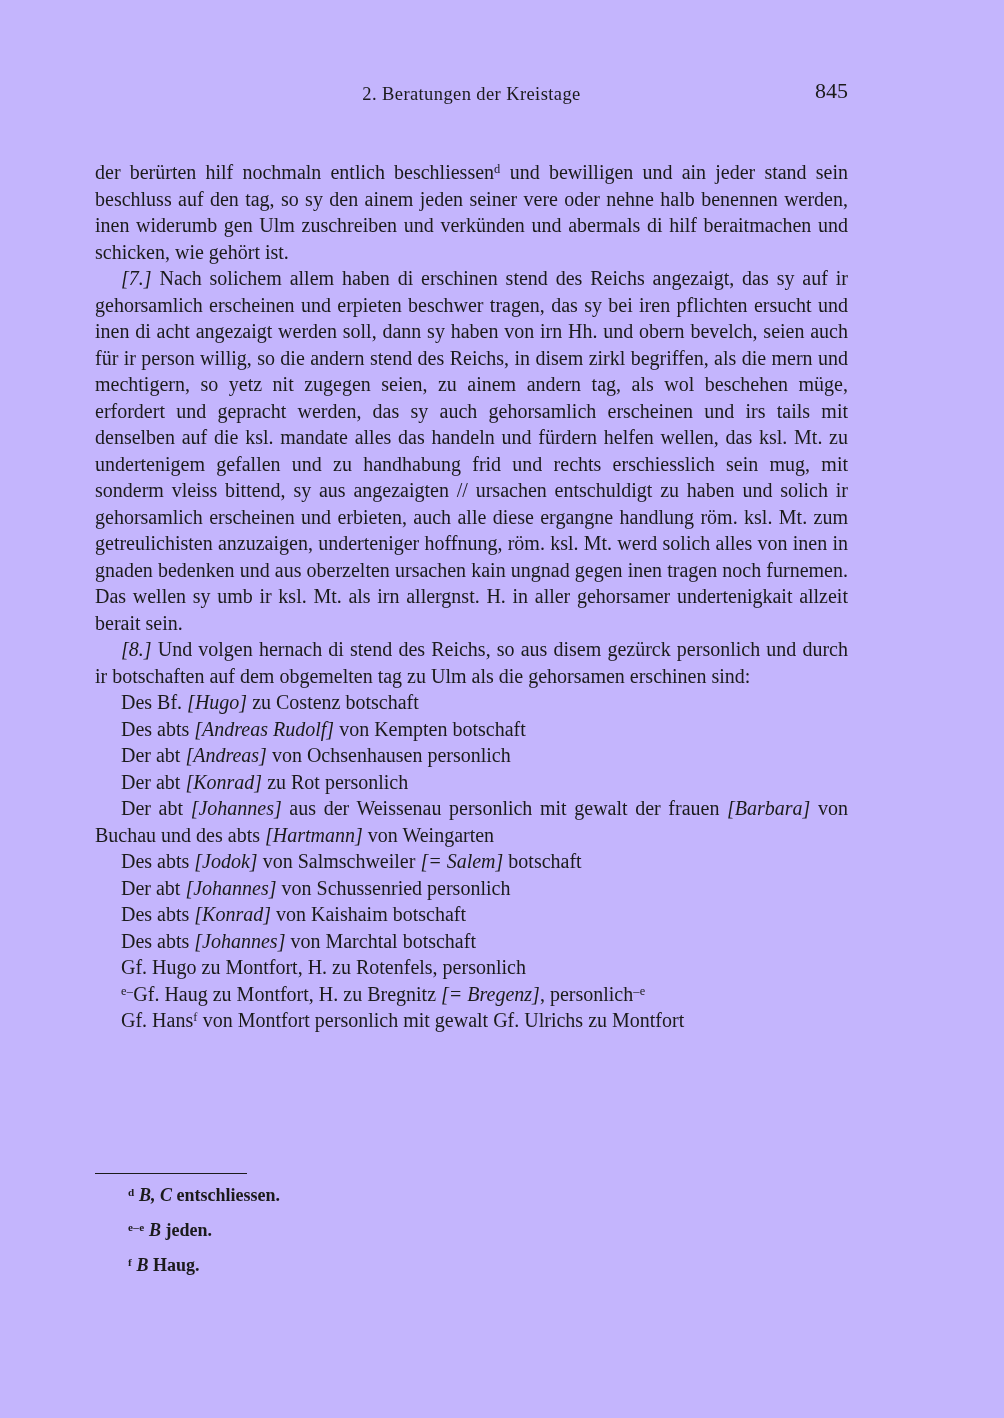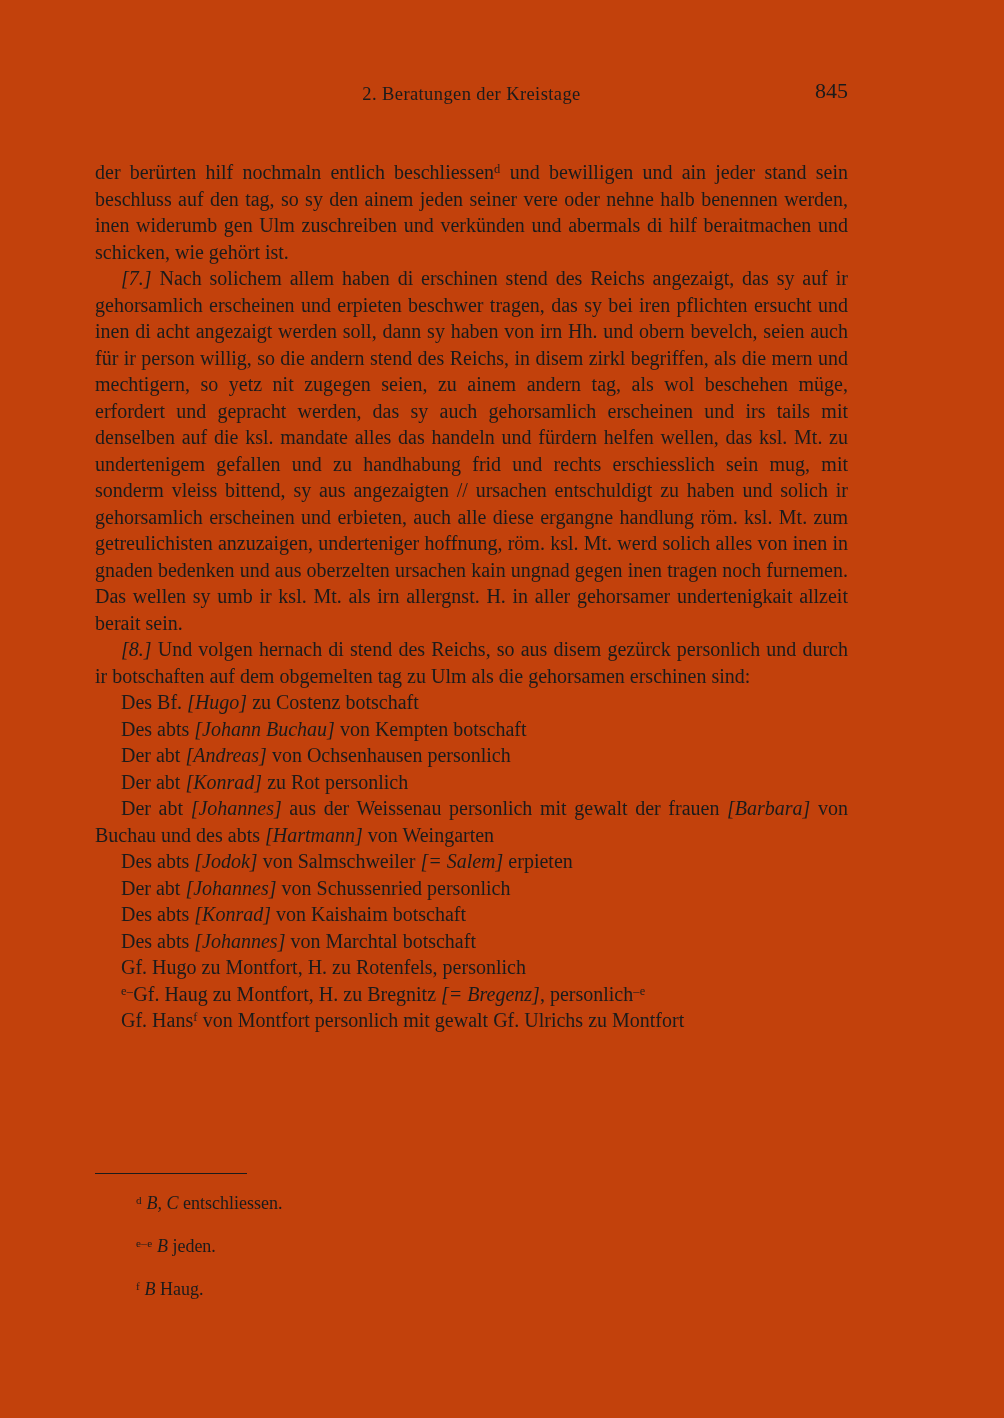--- a/index.html
+++ b/index.html
@@ -6,21 +6,21 @@
     margin: 0;
     padding: 0;
     background: #ffffff;
     font-family: "Liberation Serif", serif;
     color: #1b1b1b;
   }
   .page {
     position: relative;
     width: 1004px;
     height: 1418px;
-    background: #c2410c;
+    background: #c4b5fd;
     overflow: hidden;
     -webkit-font-smoothing: antialiased;
   }
   .running-header {
     position: absolute;
     top: 82px;
     left: 95px;
     width: 753px;
     height: 26px;
   }
@@ -64,22 +64,23 @@
     font-size: 18px;
     line-height: 27px;
   }
   .footnote-separator {
     width: 152px;
     height: 0;
     border-top: 1.5px solid #1b1b1b;
     margin-bottom: 5px;
   }
   .footnotes p {
-    margin: 16px;
+    margin: 8px;
     padding: 0 0 0 25px;
+    font-weight: bold;
   }
   .seg-i {
     font-style: italic;
   }
   .seg-sup {
     font-size: 0.62em;
     line-height: 0;
     position: relative;
     top: -0.48em;
     letter-spacing: 0.3px;
@@ -93,25 +94,25 @@
   <div class="running-header">
     <span class="running-title">2. Beratungen der Kreistage</span>
     <span class="page-number">845</span>
   </div>
 
   <div class="content">
       <p><span>der berürten hilf nochmaln entlich beschliessen</span><span class="seg-sup">d</span><span> und bewilligen und ain jeder stand sein beschluss auf den tag, so sy den ainem jeden seiner vere oder nehne halb benennen werden, inen widerumb gen Ulm zuschreiben und verkünden und abermals di hilf beraitmachen und schicken, wie gehört ist.</span></p>
       <p class="indent"><span class="seg-i">[7.]</span><span> Nach solichem allem haben di erschinen stend des Reichs angezaigt, das sy auf ir gehorsamlich erscheinen und erpieten beschwer tragen, das sy bei iren pflichten ersucht und inen di acht angezaigt werden soll, dann sy haben von irn Hh. und obern bevelch, seien auch für ir person willig, so die andern stend des Reichs, in disem zirkl begriffen, als die mern und mechtigern, so yetz nit zugegen seien, zu ainem andern tag, als wol beschehen müge, erfordert und gepracht werden, das sy auch gehorsamlich erscheinen und irs tails mit denselben auf die ksl. mandate alles das handeln und fürdern helfen wellen, das ksl. Mt. zu undertenigem gefallen und zu handhabung frid und rechts erschiesslich sein mug, mit sonderm vleiss bittend, sy aus angezaigten // ursachen entschuldigt zu haben und solich ir gehorsamlich erscheinen und erbieten, auch alle diese ergangne handlung röm. ksl. Mt. zum getreulichisten anzuzaigen, underteniger hoffnung, röm. ksl. Mt. werd solich alles von inen in gnaden bedenken und aus oberzelten ursachen kain ungnad gegen inen tragen noch furnemen. Das wellen sy umb ir ksl. Mt. als irn allergnst. H. in aller gehorsamer undertenigkait allzeit berait sein.</span></p>
       <p class="indent"><span class="seg-i">[8.]</span><span> Und volgen hernach di stend des Reichs, so aus disem gezürck personlich und durch ir botschaften auf dem obgemelten tag zu Ulm als die gehorsamen erschinen sind:</span></p>
       <p class="indent"><span>Des Bf. </span><span class="seg-i">[Hugo]</span><span> zu Costenz botschaft</span></p>
-      <p class="indent"><span>Des abts </span><span class="seg-i">[Johann Buchau]</span><span> von Kempten botschaft</span></p>
+      <p class="indent"><span>Des abts </span><span class="seg-i">[Andreas Rudolf]</span><span> von Kempten botschaft</span></p>
       <p class="indent"><span>Der abt </span><span class="seg-i">[Andreas]</span><span> von Ochsenhausen personlich</span></p>
       <p class="indent"><span>Der abt </span><span class="seg-i">[Konrad]</span><span> zu Rot personlich</span></p>
       <p class="indent"><span>Der abt </span><span class="seg-i">[Johannes]</span><span> aus der Weissenau personlich mit gewalt der frauen </span><span class="seg-i">[Barbara]</span><span> von Buchau und des abts </span><span class="seg-i">[Hartmann]</span><span> von Weingarten</span></p>
-      <p class="indent"><span>Des abts </span><span class="seg-i">[Jodok]</span><span> von Salmschweiler </span><span class="seg-i">[= Salem]</span><span> erpieten</span></p>
+      <p class="indent"><span>Des abts </span><span class="seg-i">[Jodok]</span><span> von Salmschweiler </span><span class="seg-i">[= Salem]</span><span> botschaft</span></p>
       <p class="indent"><span>Der abt </span><span class="seg-i">[Johannes]</span><span> von Schussenried personlich</span></p>
       <p class="indent"><span>Des abts </span><span class="seg-i">[Konrad]</span><span> von Kaishaim botschaft</span></p>
       <p class="indent"><span>Des abts </span><span class="seg-i">[Johannes]</span><span> von Marchtal botschaft</span></p>
       <p class="indent"><span>Gf. Hugo zu Montfort, H. zu Rotenfels, personlich</span></p>
       <p class="indent"><span class="seg-sup">e–</span><span>Gf. Haug zu Montfort, H. zu Bregnitz </span><span class="seg-i">[= Bregenz]</span><span>, personlich</span><span class="seg-sup">–e</span></p>
       <p class="indent"><span>Gf. Hans</span><span class="seg-sup">f</span><span> von Montfort personlich mit gewalt Gf. Ulrichs zu Montfort</span></p>
     </div>
 
   <div class="footnotes">
     <div class="footnote-separator"></div>

